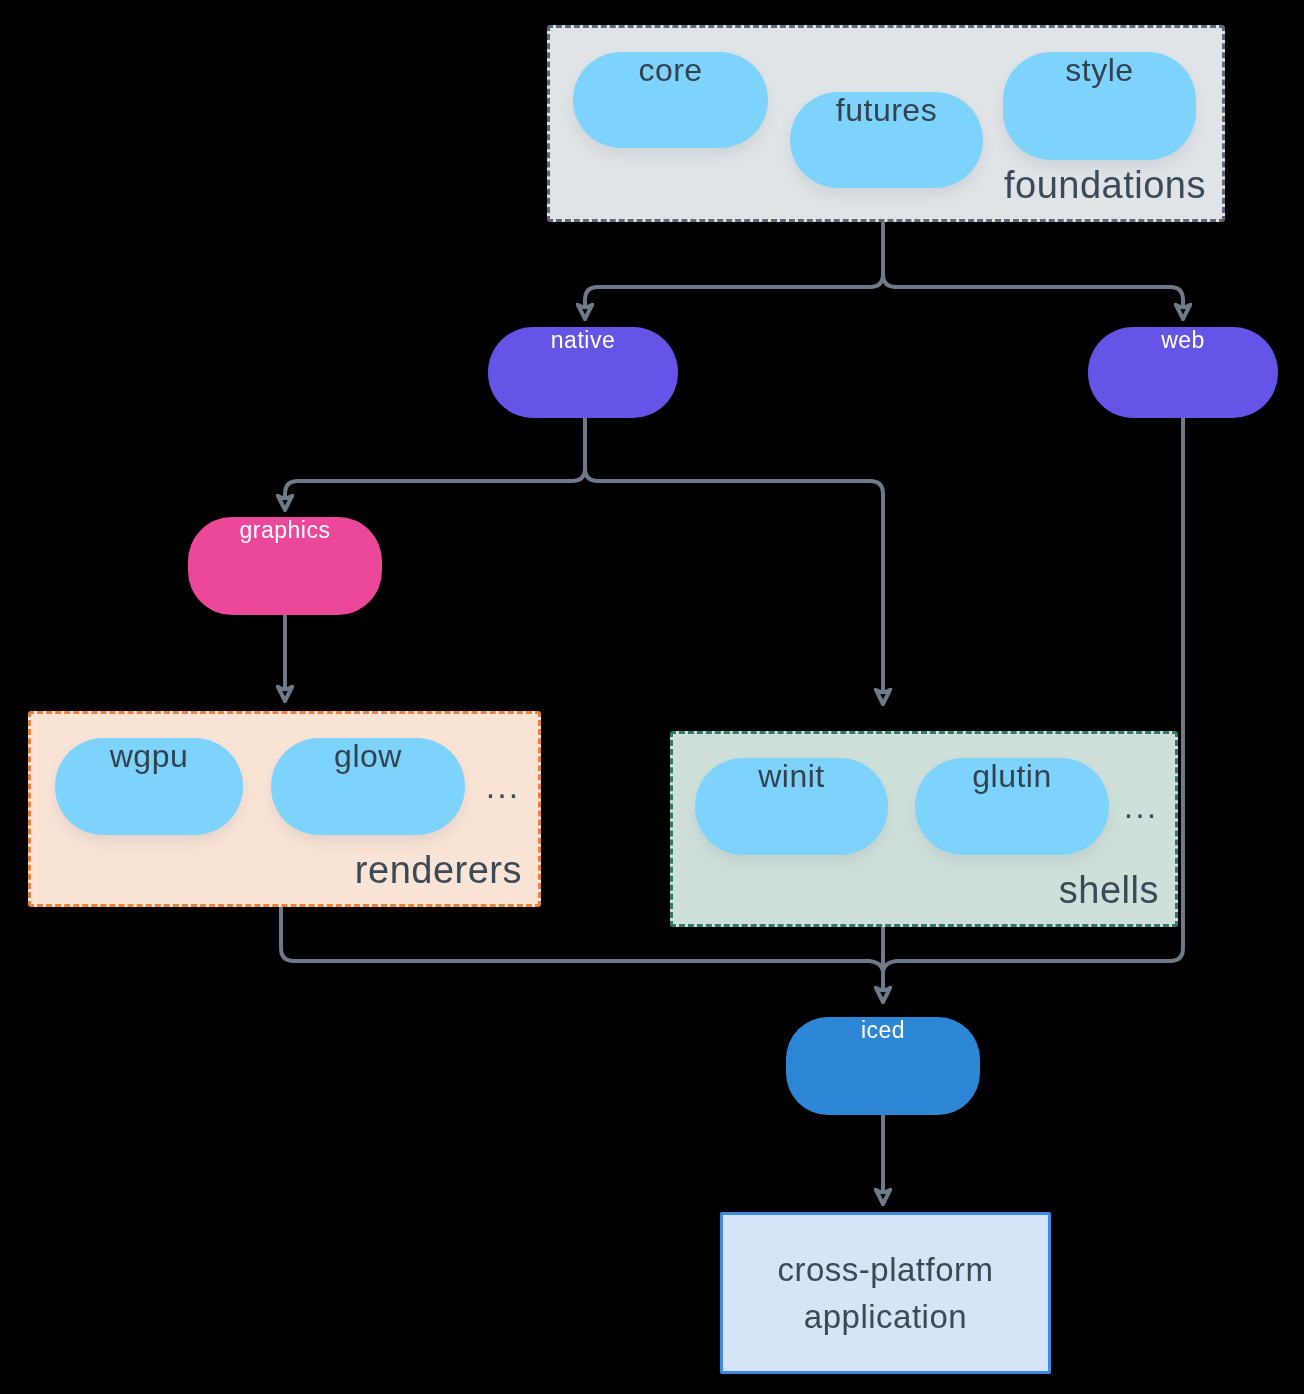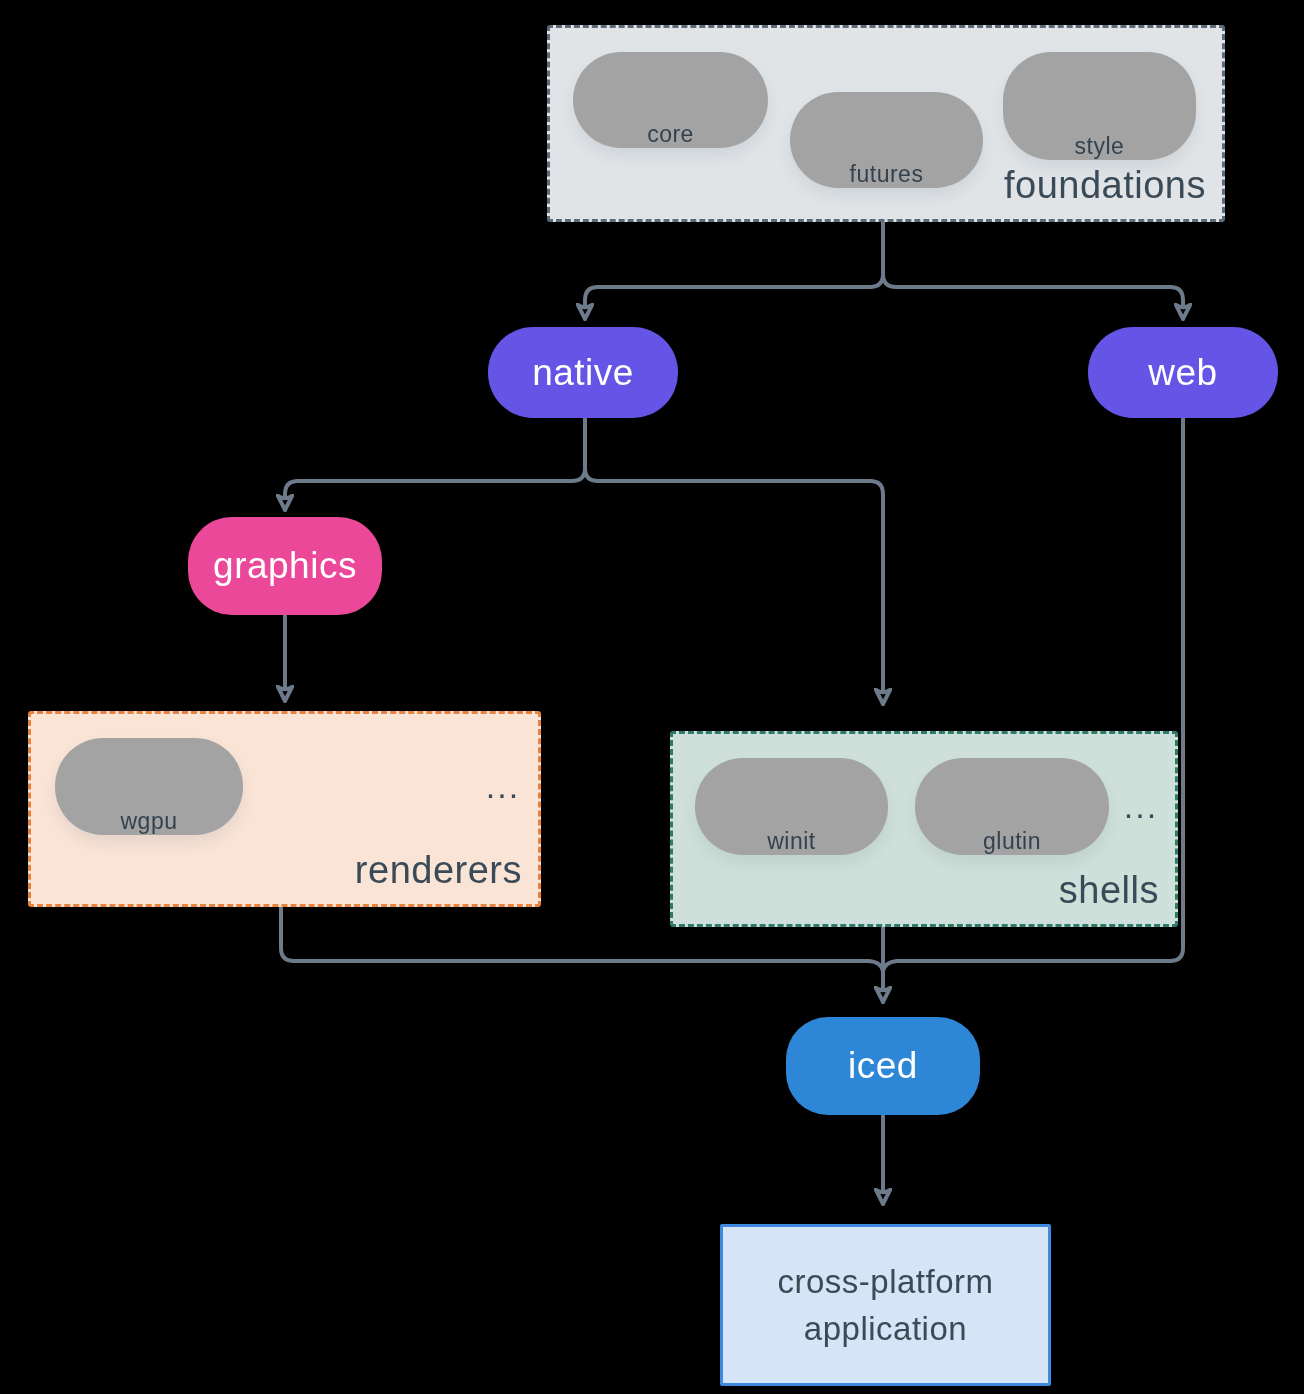--- a/index.html
+++ b/index.html
@@ -10,40 +10,40 @@
   .lines{position:absolute;left:0;top:0;width:1304px;height:1394px;}
   .lines path{stroke:#6c7a89;stroke-width:4;fill:none;}
   .group{position:absolute;border-radius:3px;}
   .group.foundations{left:547px;top:25px;width:672px;height:191px;background:#e0e4e7;border:3px dashed #5c6b7a;}
   .group.renderers{left:28px;top:711px;width:507px;height:190px;background:#fae4d6;border:3px dashed #e8833d;}
   .group.shells{left:633px;top:731px;width:502px;height:190px;background:#cfe0da;border:3px dashed #2f7a68;margin-left:37px;}
   .group-label{
     position:absolute;right:16px;bottom:12px;font-size:38px;color:#3a4a57;letter-spacing:0.5px;
   }
   .pill{
-    position:absolute;display:flex;align-items:flex-end;justify-content:center;
-    background:#a3a3a3;border-radius:48px;font-size:23px;color:#33424f;letter-spacing:0.5px;
+    position:absolute;display:flex;align-items:flex-start;justify-content:center;
+    background:#7dd3fc;border-radius:48px;font-size:32px;color:#33424f;letter-spacing:0.5px;
     box-shadow:0 8px 14px rgba(90,105,120,0.12);
   }
   .node{
-    position:absolute;display:flex;align-items:center;justify-content:center;
-    color:#fff;font-size:37px;letter-spacing:0.5px;
+    position:absolute;display:flex;align-items:flex-start;justify-content:center;
+    color:#fff;font-size:23px;letter-spacing:0.5px;
   }
   .node.native,.node.web{background:#6455e6;border-radius:45px;}
   .node.graphics{background:#ec4899;border-radius:44px;}
   .node.iced{background:#2e87d6;border-radius:42px;margin-top:8px;}
   .ellipsis{
     position:absolute;display:flex;align-items:center;justify-content:center;
     font-size:34px;color:#3a4a57;letter-spacing:2px;
   }
   .app-box{
     position:absolute;left:720px;top:1212px;width:325px;height:156px;
     background:#d5e5f7;border:3px solid #3d8ae0;border-radius:2px;
     display:flex;flex-direction:column;align-items:center;justify-content:center;
-    font-size:33px;line-height:47px;color:#3b4a55;letter-spacing:0.5px;margin-top:12px;
+    font-size:33px;line-height:47px;color:#3b4a55;letter-spacing:0.5px;
   }
 </style>
 </head>
 <body>
 
 <div class="canvas">
 
   <svg class="lines" viewBox="0 0 1304 1394" xmlns="http://www.w3.org/2000/svg">
     <defs>
       <marker id="arrow" viewBox="0 0 18 18" refX="4" refY="9" markerWidth="18" markerHeight="18" markerUnits="userSpaceOnUse" orient="auto">
@@ -82,20 +82,23 @@
   </div>
 
   <div class="node graphics" style="left:188px;top:517px;width:194px;height:98px;">
     <span>graphics</span>
   </div>
 
   <div class="group renderers">
     <div class="pill" style="left:24px;top:24px;width:188px;height:97px;">
       <span>wgpu</span>
     </div>
+    <div class="pill" style="left:240px;top:24px;width:194px;height:97px;">
+      <span>glow</span>
+    </div>
     <div class="ellipsis" style="left:442px;top:24px;width:60px;height:97px;">...</div>
     <div class="group-label">renderers</div>
   </div>
 
   <div class="group shells">
     <div class="pill" style="left:22px;top:24px;width:193px;height:97px;">
       <span>winit</span>
     </div>
     <div class="pill" style="left:242px;top:24px;width:194px;height:97px;">
       <span>glutin</span>

